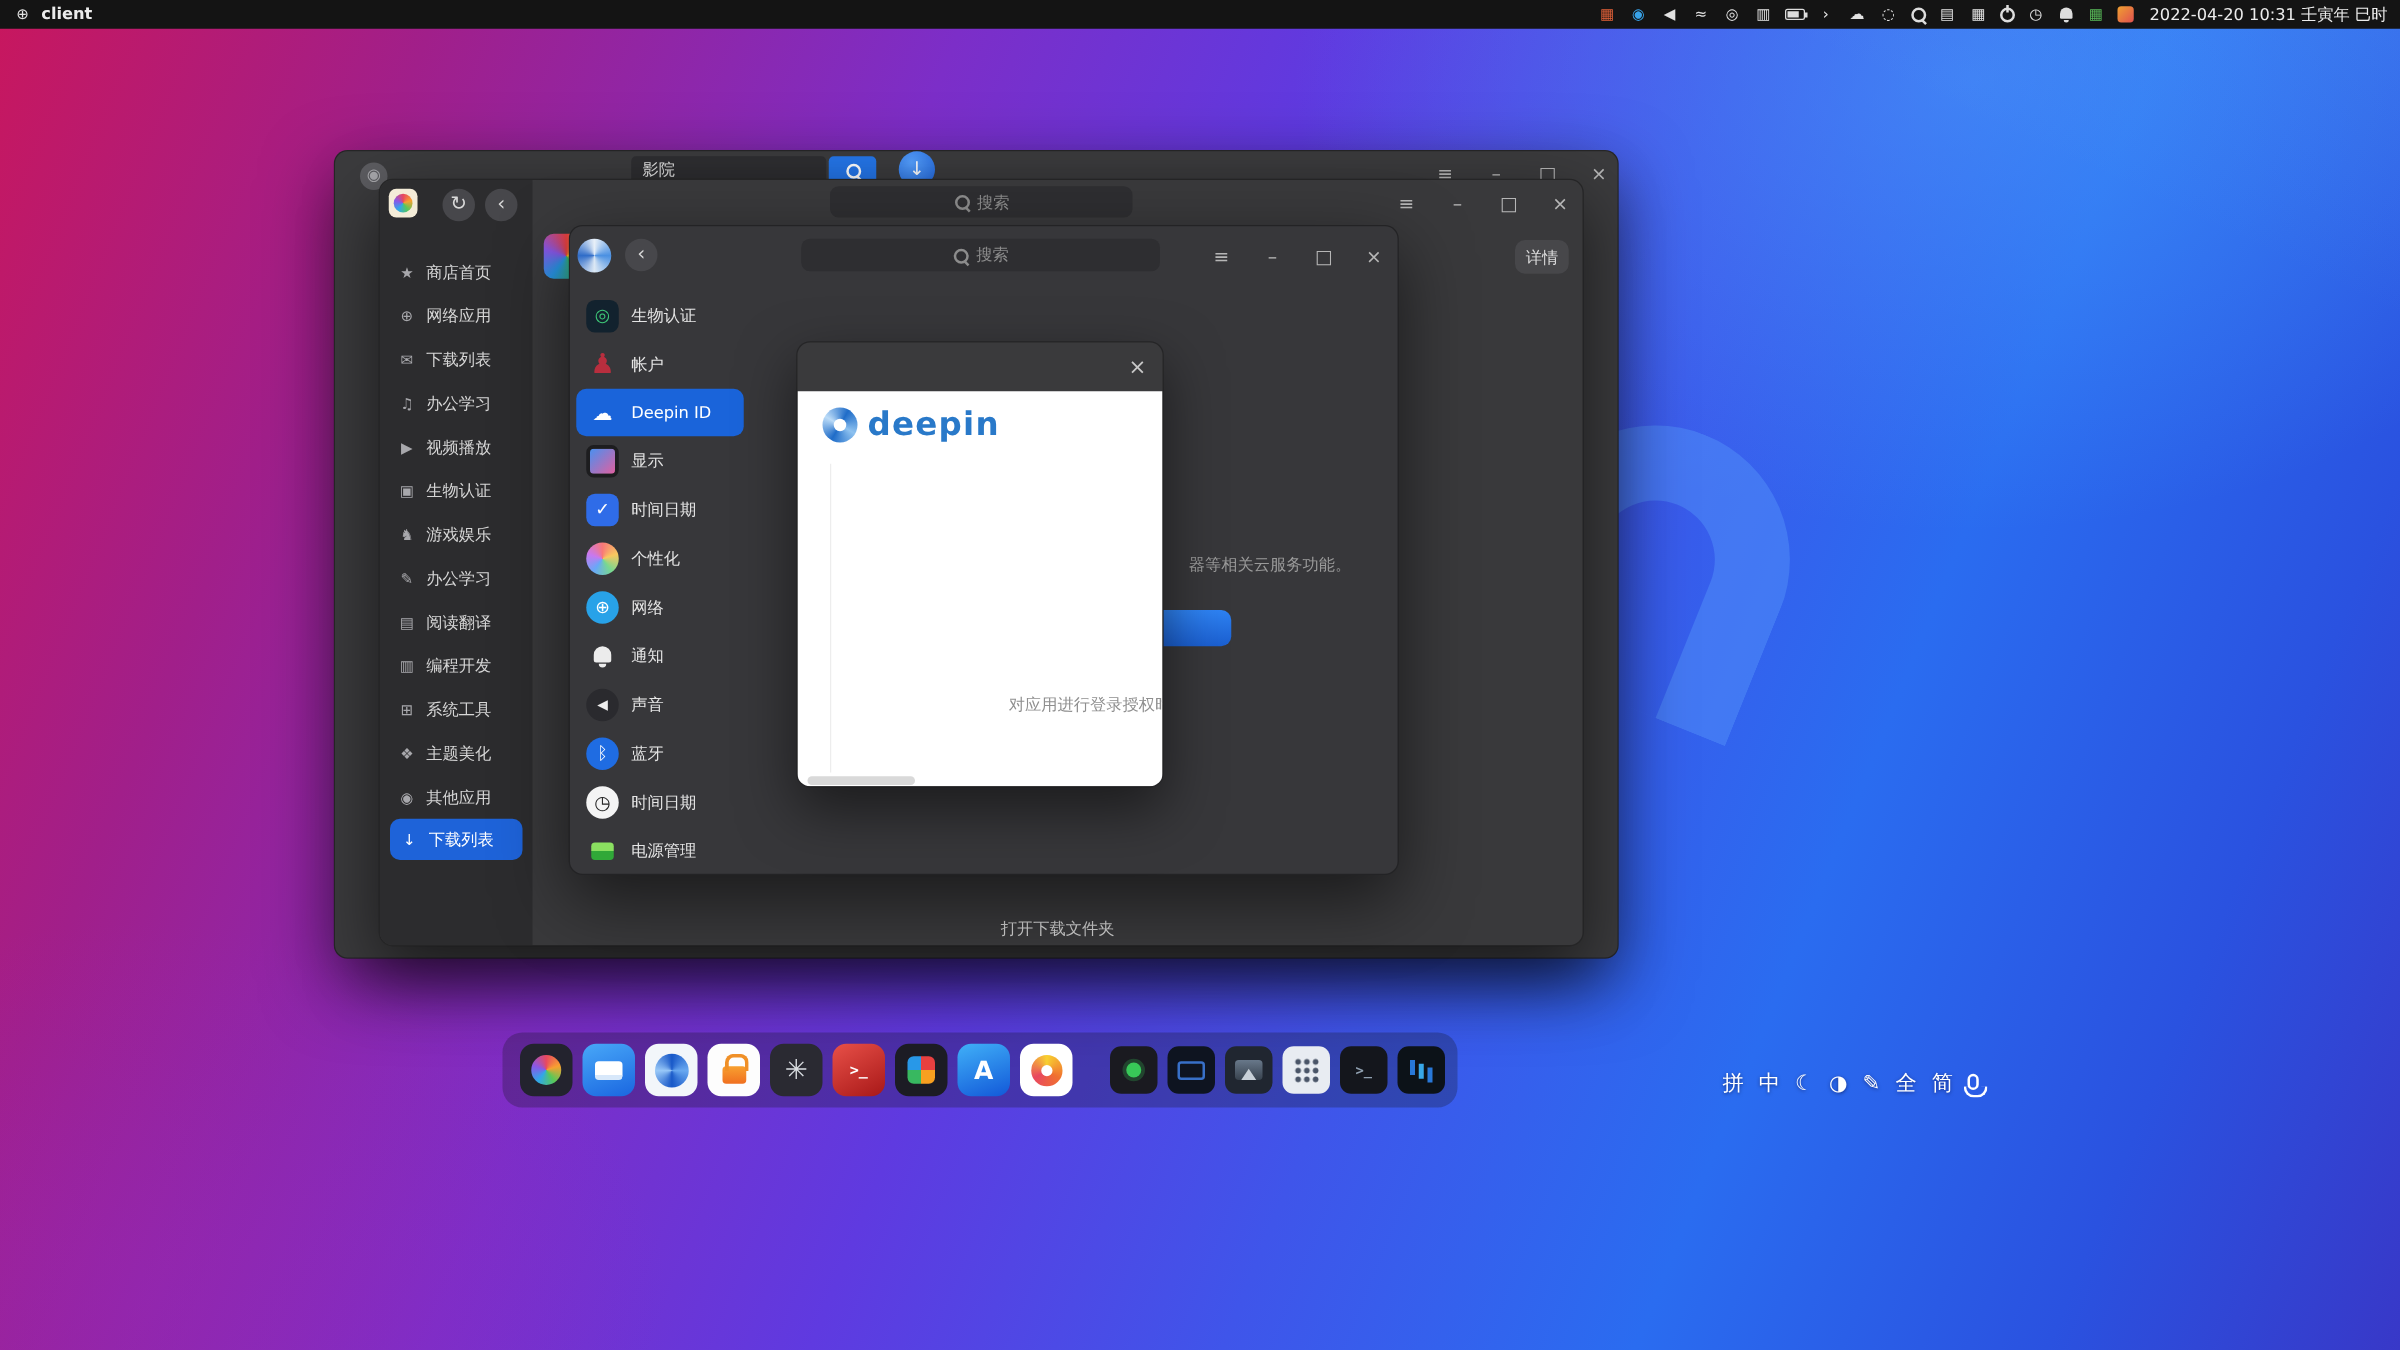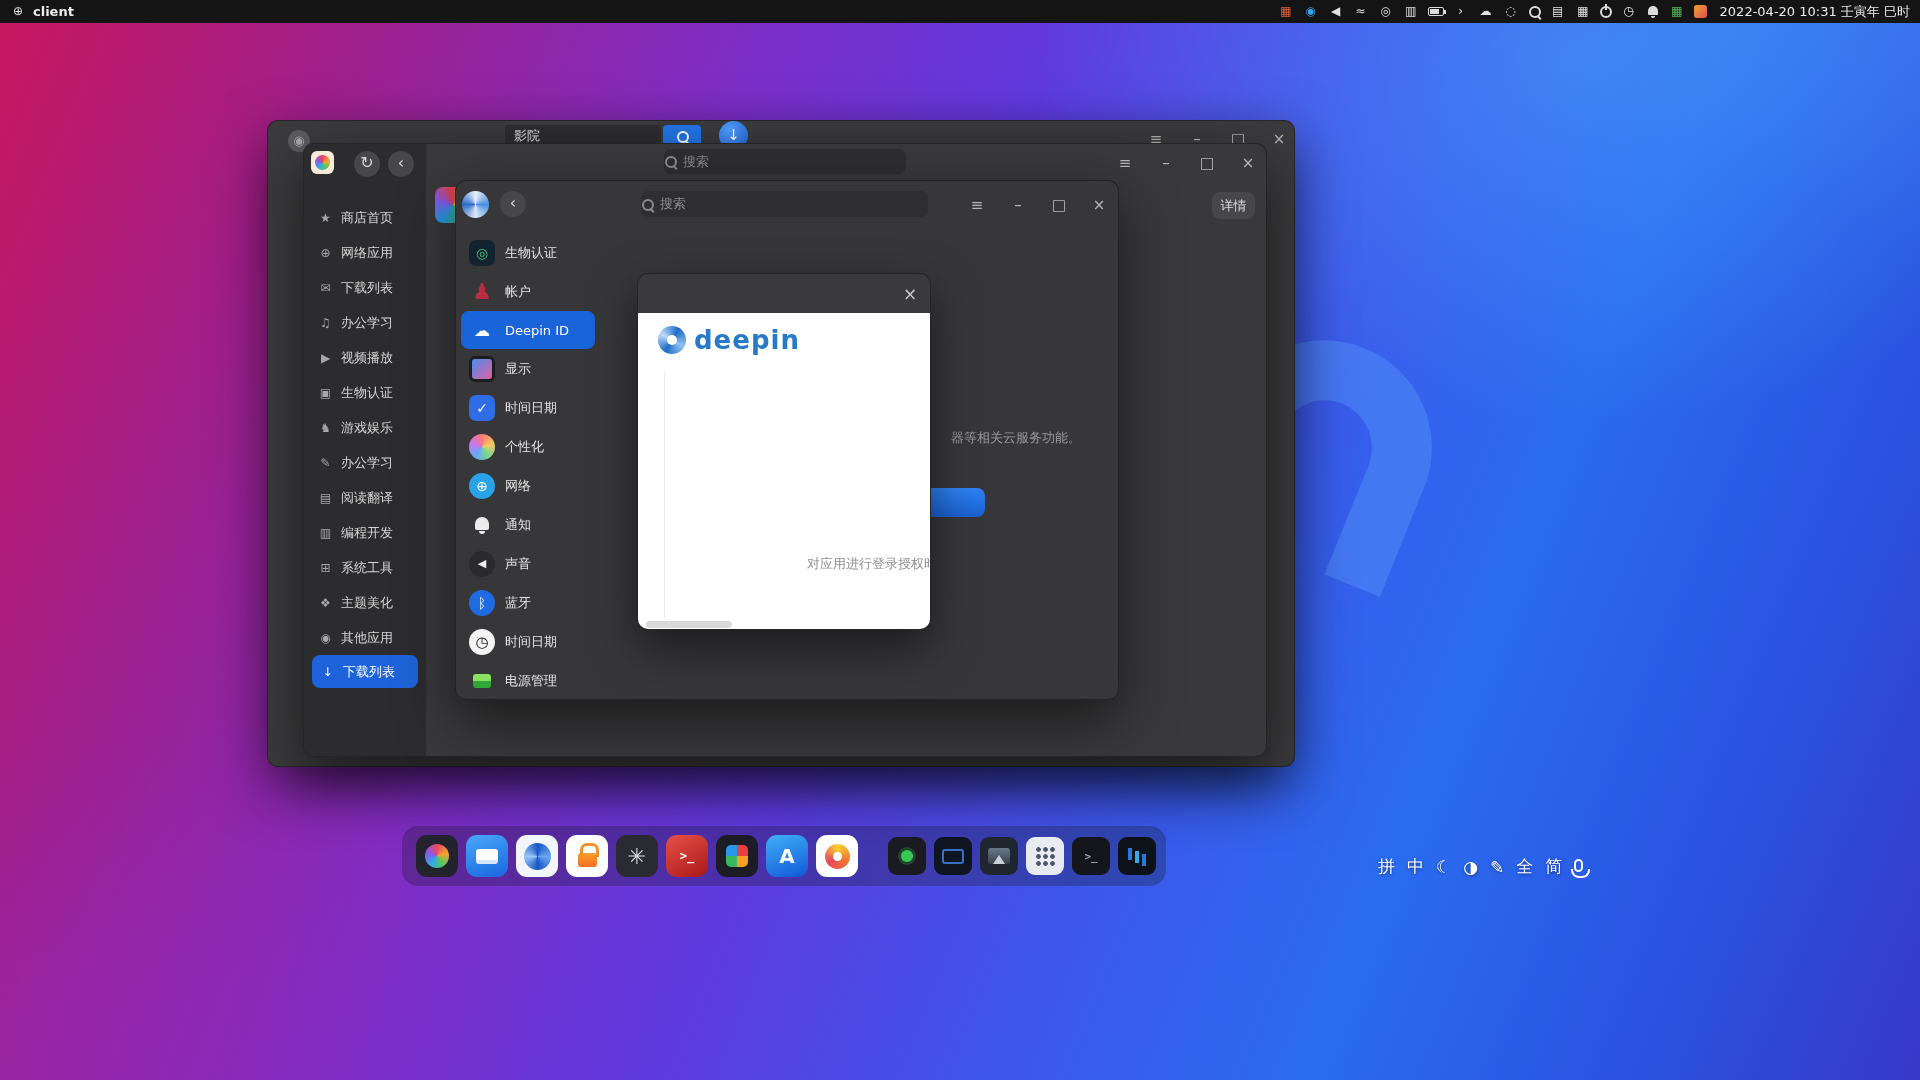--- a/index.html
+++ b/index.html
@@ -38,21 +38,21 @@
   .mag::before{content:"";position:absolute;left:1px;top:1px;width:8px;height:8px;border:2px solid currentColor;border-radius:50%}
   .mag::after{content:"";position:absolute;left:10px;top:10px;width:5px;height:2px;background:currentColor;transform:rotate(45deg);transform-origin:0 0}
   .tb-clock{font-size:13px;margin-left:4px;white-space:nowrap}
 
   
   .win{position:absolute;border-radius:11px;box-shadow:0 20px 55px rgba(0,0,0,.55);border:1px solid rgba(0,0,0,.35)}
   .wcbtn{position:absolute;width:20px;height:20px;color:#b6b6b6;font-size:15px;line-height:20px;text-align:center}
   .cbtn{position:absolute;width:26px;height:26px;border-radius:50%;background:#47474b;color:#d8d8d8;
     text-align:center;line-height:24px;font-size:16px}
   .searchbox{position:absolute;background:#2e2e31;border-radius:7px;display:flex;align-items:center;
-    gap:6px;color:#8c8c8c;font-size:13px}
+    justify-content:center;gap:6px;color:#8c8c8c;font-size:13px}
 
   
   .win-back{left:267px;top:120px;width:1028px;height:647px;background:#3b3b3d;z-index:10}
   .avatar{position:absolute;left:20px;top:9px;width:22px;height:22px;border-radius:50%;background:#5c5c60;
     color:#a8a8ac;text-align:center;line-height:22px;font-size:13px}
   .bk-search{left:237px;top:4px;width:156px;height:22px;justify-content:flex-start;padding-left:9px;color:#e2e2e2;border-radius:4px}
   .bk-btn{position:absolute;left:395px;top:4px;width:38px;height:22px;background:#2475e8;border-radius:4px;
     color:#fff;display:flex;align-items:center;justify-content:center}
   .bk-dl{position:absolute;left:451px;top:0;width:29px;height:29px;border-radius:50%;
     background:radial-gradient(circle at 35% 30%,#55a0ff,#1f63d9);color:#fff;text-align:center;line-height:29px;font-size:15px}
@@ -89,21 +89,21 @@
   .i-disp{background:linear-gradient(135deg,#4a90f0,#e060a0);border:3px solid #1d1d1f;border-radius:6px}
   .i-def{background:#2f6ce8;color:#fff}
   .i-pers{background:conic-gradient(#f87878,#f8c860,#78d890,#68a8f8,#c878f0,#f87878);border-radius:50%}
   .i-net{background:#28a2e8;border-radius:50%;color:#fff}
   .i-noti::before{content:"";position:absolute;left:6px;top:5px;width:14px;height:13px;background:#ececec;border-radius:7px 7px 2px 2px}
   .i-noti::after{content:"";position:absolute;left:10px;top:19px;width:6px;height:3px;background:#ececec;border-radius:0 0 3px 3px}
   .i-snd{background:#2a2a2e;border-radius:50%;color:#eee;font-size:11px}
   .i-bt{background:#1f6ce2;border-radius:50%;color:#fff}
   .i-time{background:#f4f4f4;border-radius:50%;color:#222;font-size:15px}
   .i-pwr::before{content:"";width:18px;height:14px;border-radius:3px;background:linear-gradient(#8ae060 50%,#30a838 50%);box-shadow:10px -1px 0 -8px #8ae060}
-  .cc-frag{position:absolute;left:495px;top:248px;color:#9a9a9a;font-size:13px;white-space:nowrap}
+  .cc-frag{position:absolute;left:495px;top:262px;color:#9a9a9a;font-size:13px;white-space:nowrap}
   .cc-login{position:absolute;left:443px;top:307px;width:86px;height:29px;border-radius:8px;
     background:linear-gradient(#2e82f2,#1b5fd0)}
 
   
   .dialog{left:637px;top:273px;width:294px;height:357px;background:#3a3a3c;z-index:40;overflow:hidden;
     box-shadow:0 18px 45px rgba(0,0,0,.5)}
   .dlg-body{position:absolute;left:0;top:39px;right:0;bottom:0;background:#fff;overflow:hidden}
   .dlg-close{position:absolute;right:9px;top:9px;width:22px;height:22px;color:#c8c8c8;font-size:17px;
     line-height:22px;text-align:center}
   .swirl{position:absolute;left:20px;top:13px;width:28px;height:28px;border-radius:50%;
@@ -246,20 +246,21 @@
   <div class="searchbox st-search">
     <span class="mag"></span>
     <span>搜索</span>
   </div>
   <div class="wcbtn" style="left:811px;top:9px">≡</div>
   <div class="wcbtn" style="left:852px;top:9px">–</div>
   <div class="wcbtn" style="left:893px;top:9px">□</div>
   <div class="wcbtn" style="left:934px;top:9px">×</div>
   <div class="st-appdetail-ico"></div>
   <div class="st-detail">详情</div>
+  <div class="st-footer">打开下载文件夹</div>
 </div>
 
 <div class="win win-cc">
   <div class="cc-logo"></div>
   <div class="cbtn" style="left:44px;top:10px">‹</div>
   <div class="searchbox cc-search">
     <span class="mag"></span>
     <span>搜索</span>
   </div>
   <div class="wcbtn" style="left:511px;top:14px">≡</div>

